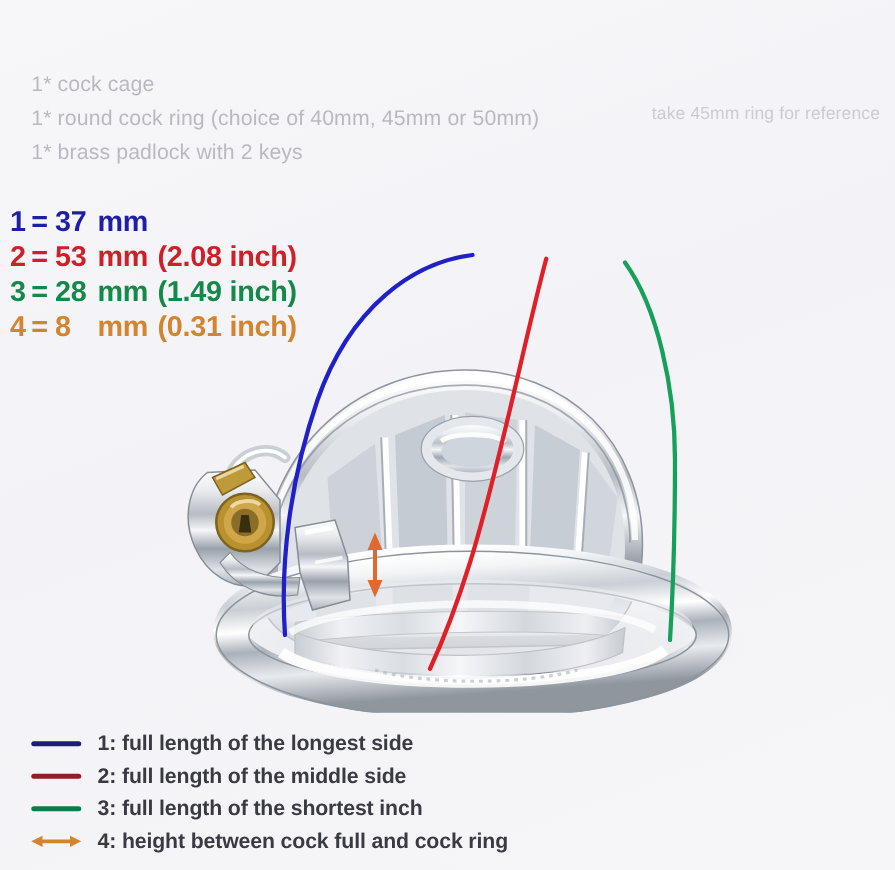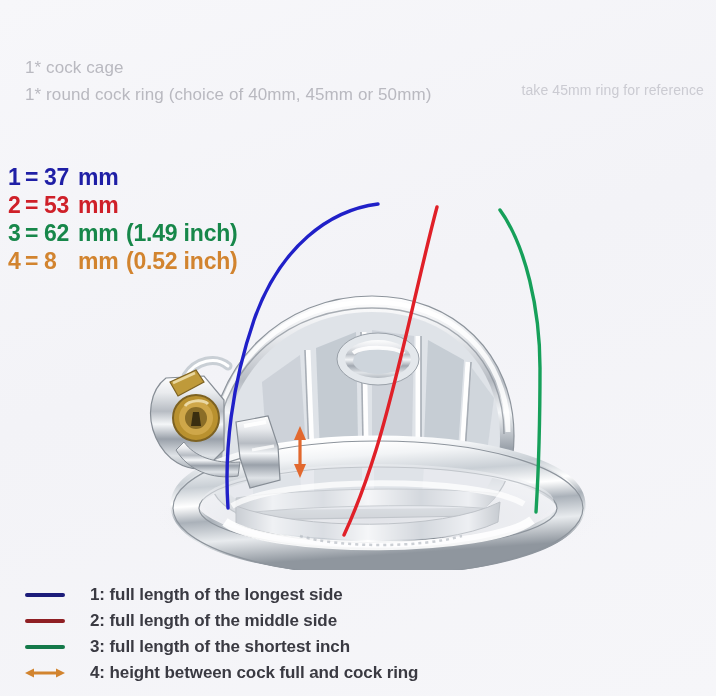--- a/index.html
+++ b/index.html
@@ -93,21 +93,20 @@
   
   .legend {
     position: absolute;
     left: 22px;
     top: 582px;
   }
   .legend-row {
     display: flex;
     align-items: center;
     height: 26px;
-    gap: 12px;
   }
   .legend-mark {
     width: 46px;
     height: 14px;
     flex: 0 0 46px;
     margin-right: 10px;
     position: relative;
   }
   .legend-mark .bar {
     position: absolute;
@@ -126,54 +125,56 @@
   }
 </style>
 </head>
 <body>
 
 <div id="page">
 
   <div class="spec-list">
     <div class="spec-line">1* cock cage</div>
     <div class="spec-line">1* round cock ring (choice of 40mm, 45mm or 50mm)</div>
+    <div class="spec-line">1* brass padlock with 2 keys</div>
   </div>
 
   <div class="ref-note">take 45mm ring for reference</div>
 
   <div class="measure-table">
 
     <div class="measure-row c-blue">
       <span class="m-idx">1</span>
       <span class="m-eq">=</span>
       <span class="m-val">37</span>
       <span class="m-unit">mm</span>
     </div>
 
     <div class="measure-row c-red">
       <span class="m-idx">2</span>
       <span class="m-eq">=</span>
       <span class="m-val">53</span>
       <span class="m-unit">mm</span>
+      <span class="m-inch">(2.08 inch)</span>
     </div>
 
     <div class="measure-row c-green">
       <span class="m-idx">3</span>
       <span class="m-eq">=</span>
-      <span class="m-val">62</span>
+      <span class="m-val">28</span>
       <span class="m-unit">mm</span>
       <span class="m-inch">(1.49 inch)</span>
     </div>
 
     <div class="measure-row c-orange">
       <span class="m-idx">4</span>
       <span class="m-eq">=</span>
       <span class="m-val">8</span>
       <span class="m-unit">mm</span>
-      <span class="m-inch">(0.52 inch)</span>
+      <span class="m-inch">(0.31 inch)</span>
     </div>
 
   </div>
 
   <div class="photo-stage">
     <svg width="716" height="420" viewBox="0 0 716 420" xmlns="http://www.w3.org/2000/svg">
       <defs>
         <linearGradient id="chromeV" x1="0" y1="0" x2="0" y2="1">
           <stop offset="0%" stop-color="#ffffff"></stop>
           <stop offset="18%" stop-color="#e9ebee"></stop>

